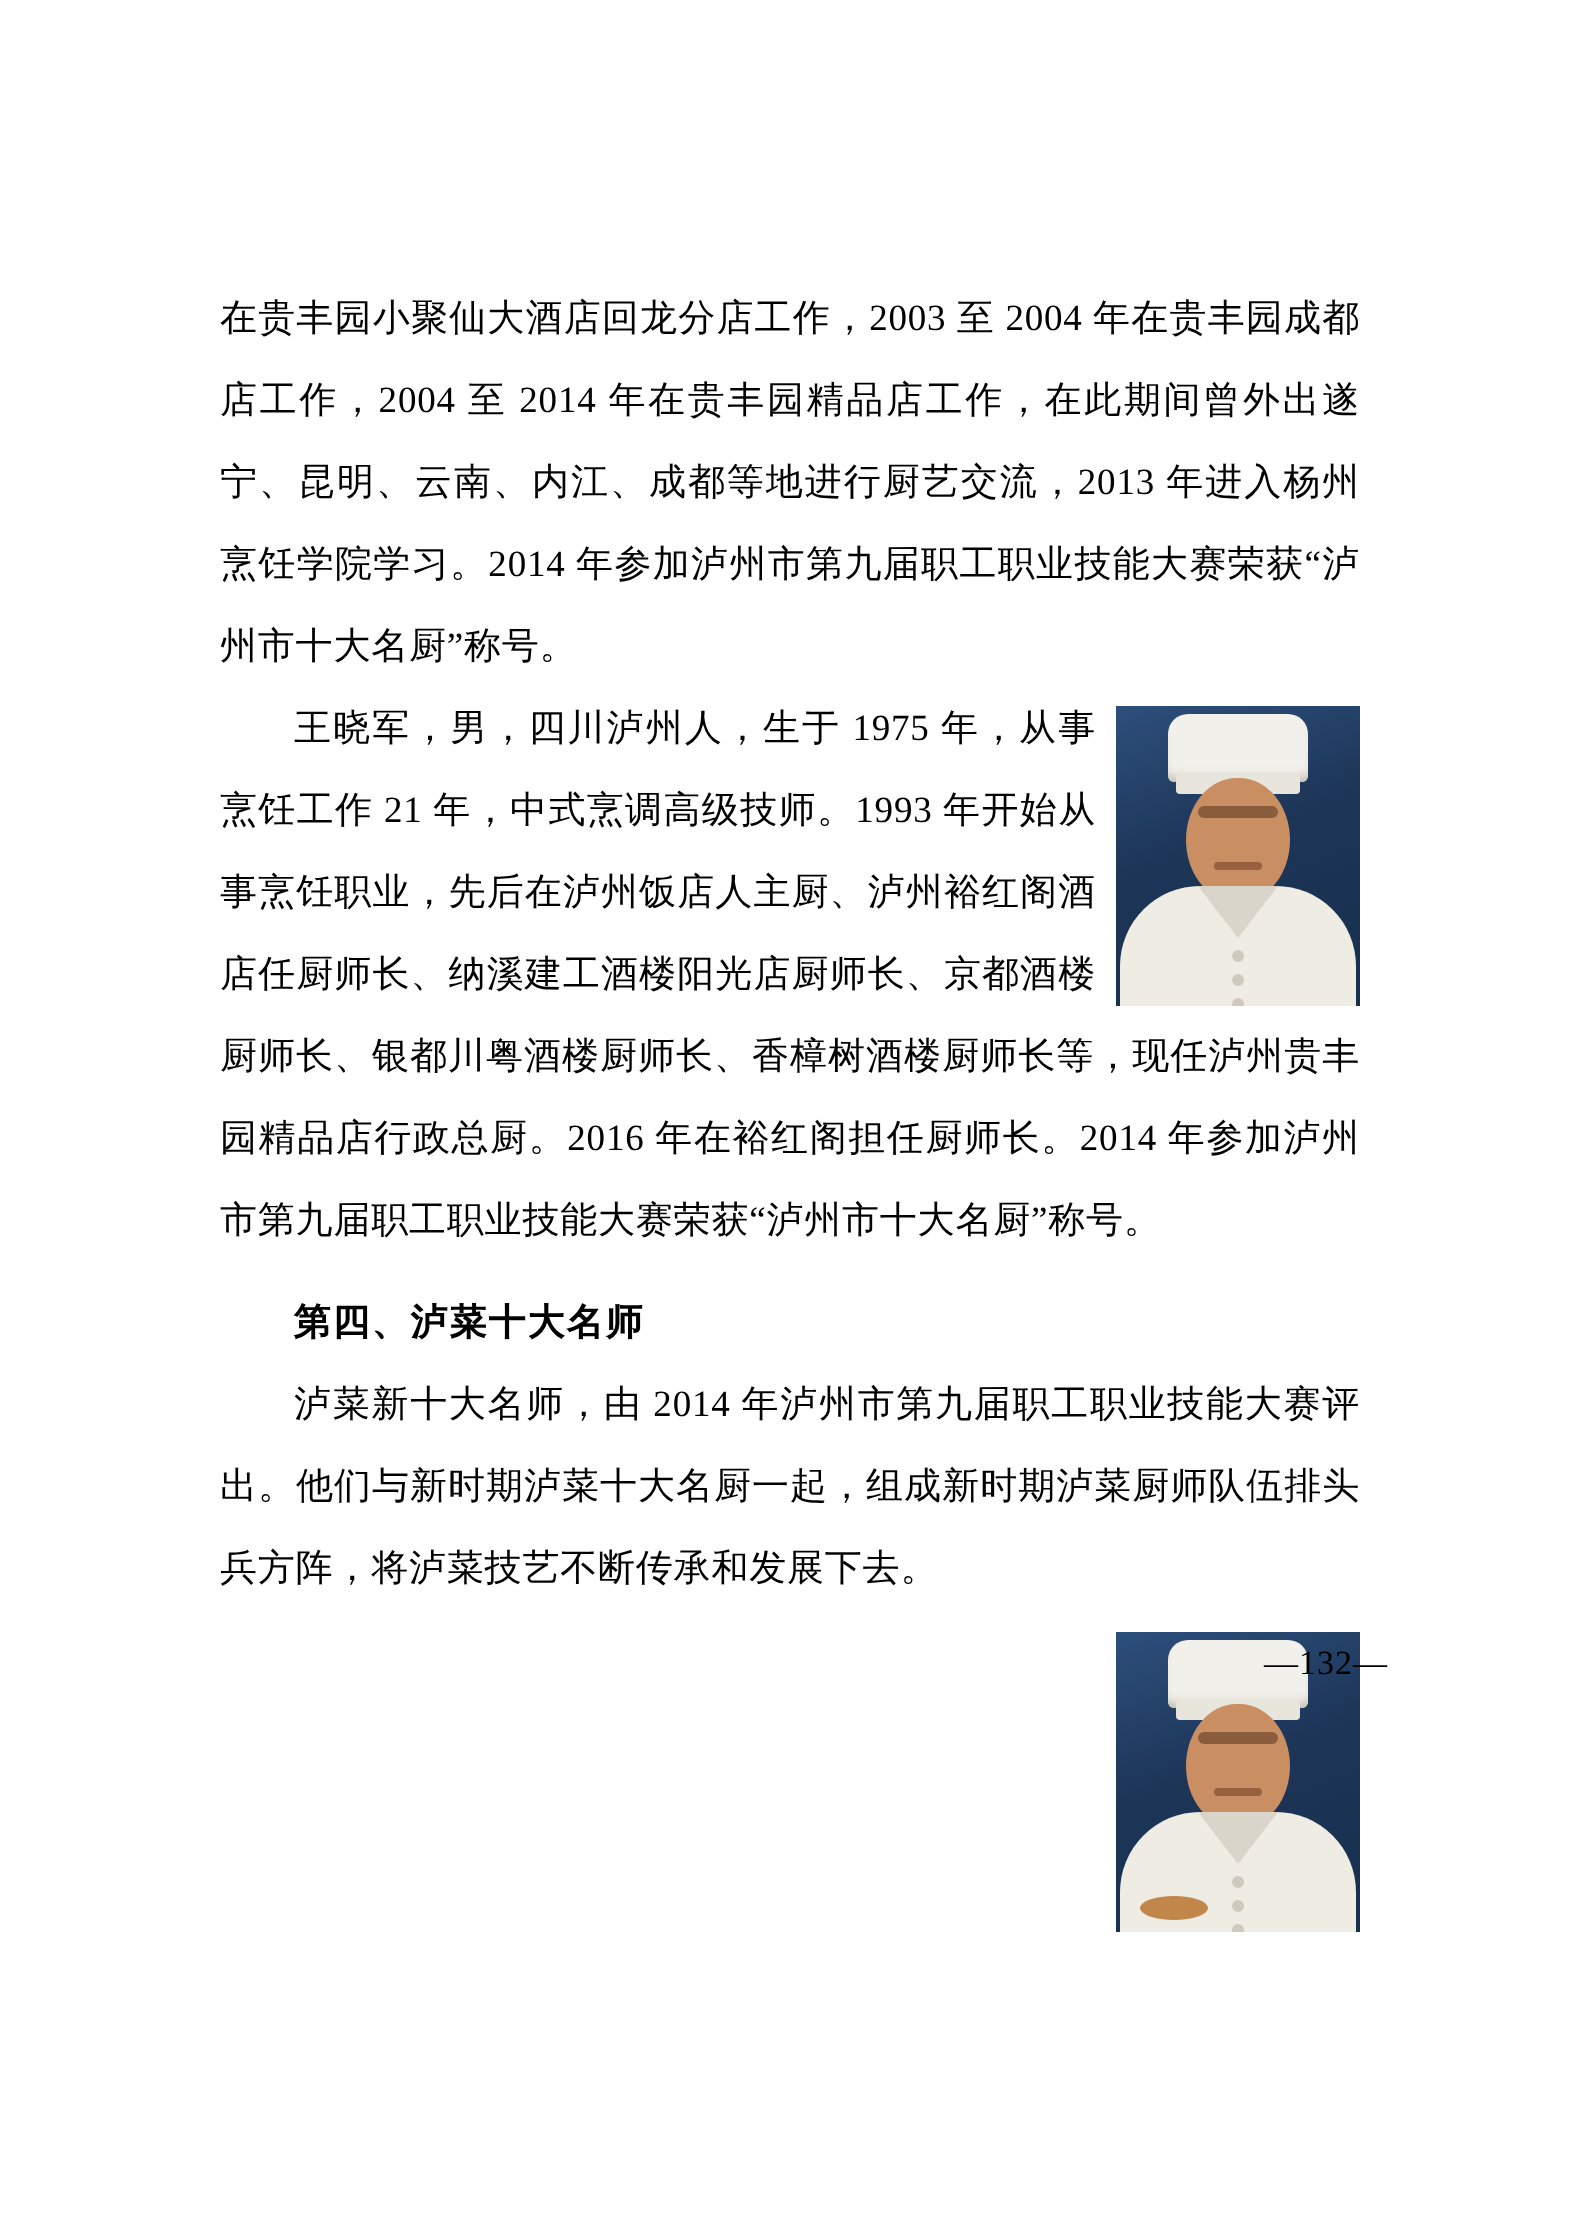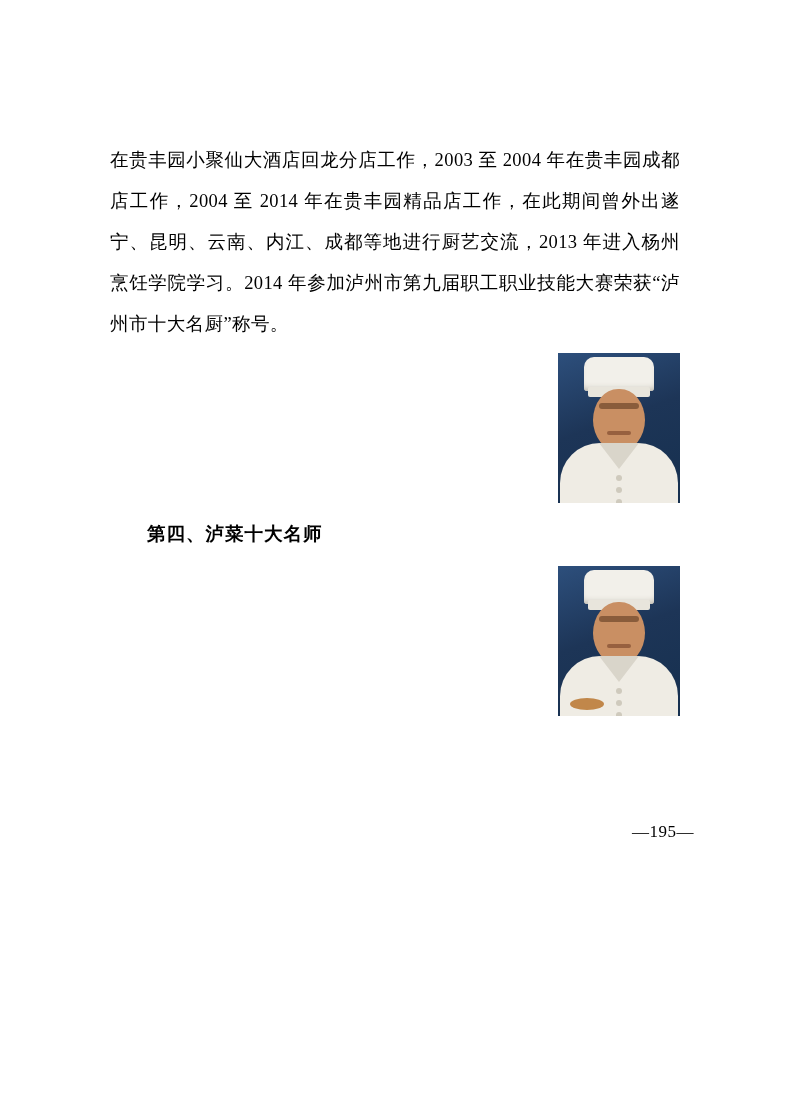--- a/index.html
+++ b/index.html
@@ -184,38 +184,40 @@
       <div class="face"></div>
       <div class="body"></div>
       <div class="collar"></div>
       <div class="btns">
           <i></i>
           <i></i>
           <i></i>
         </div>
     </div>
 
+    <p class="body-text indent">王晓军，男，四川泸州人，生于 1975 年，从事烹饪工作 21 年，中式烹调高级技师。1993 年开始从事烹饪职业，先后在泸州饭店人主厨、泸州裕红阁酒店任厨师长、纳溪建工酒楼阳光店厨师长、京都酒楼厨师长、银都川粤酒楼厨师长、香樟树酒楼厨师长等，现任泸州贵丰园精品店行政总厨。2016 年在裕红阁担任厨师长。2014 年参加泸州市第九届职工职业技能大赛荣获“泸州市十大名厨”称号。</p>
 
     <div class="clear"></div>
 
     <p class="section-title">第四、泸菜十大名师</p>
 
+    <p class="body-text indent">泸菜新十大名师，由 2014 年泸州市第九届职工职业技能大赛评出。他们与新时期泸菜十大名厨一起，组成新时期泸菜厨师队伍排头兵方阵，将泸菜技艺不断传承和发展下去。</p>
 
     <div class="photo p2">
       <div class="bg"></div>
       <div class="hat"></div>
       <div class="face"></div>
       <div class="body"></div>
       <div class="collar"></div>
       <div class="btns">
           <i></i>
           <i></i>
           <i></i>
         </div>
       <div class="plate"></div>
     </div>
 
 
     <div class="clear"></div>
   </div>
 
-  <div class="footer">—195—</div>
+  <div class="footer">—132—</div>
 </div>
 
 </body></html>

